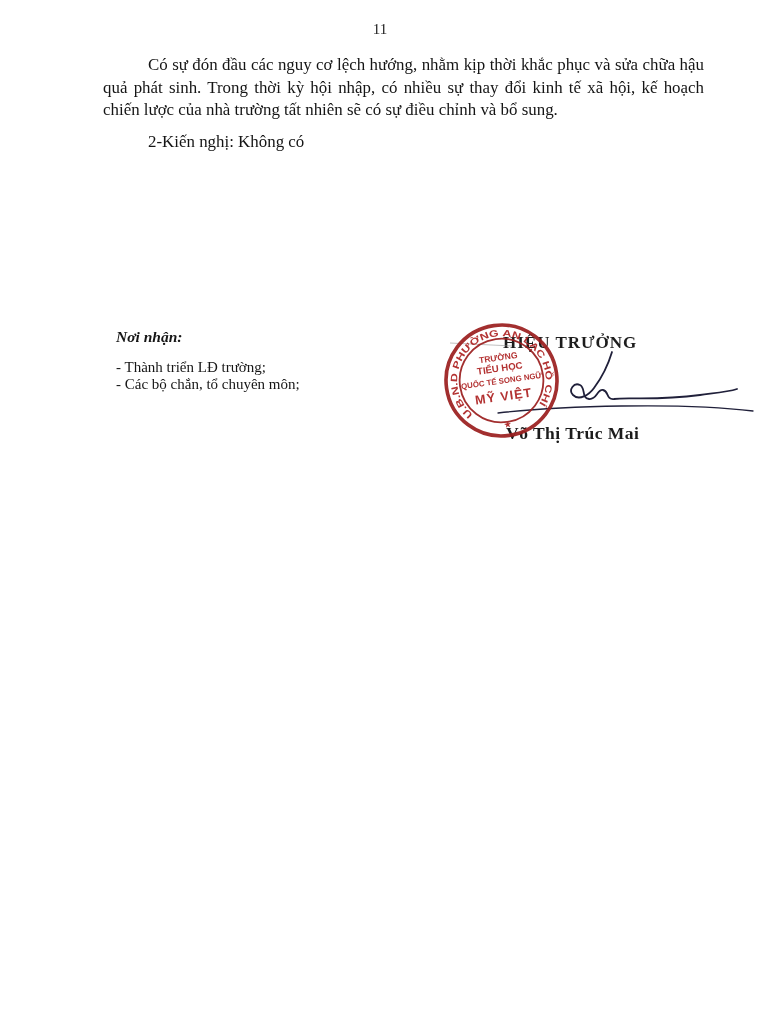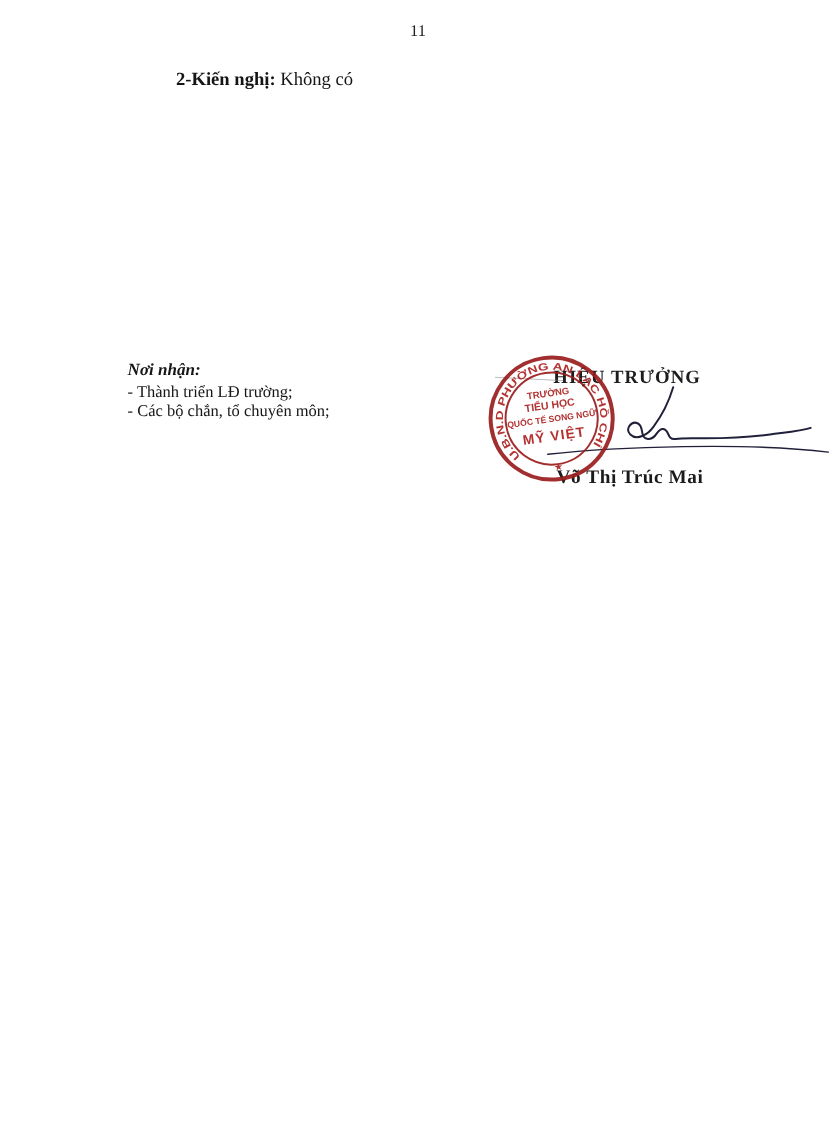--- a/index.html
+++ b/index.html
@@ -16,27 +16,27 @@
     position:absolute;top:21px;left:0;right:0;
     text-align:center;font-size:15px;color:#222;
   }
   .content{
     position:absolute;left:103px;top:54px;width:601px;
     font-size:16.9px;line-height:1.345;text-align:justify;
     color:#151515;
   }
   .content p{margin:0 0 9px 0;text-indent:45px;}
   .content p.reco{margin-top:7px;}
-  .reco b{font-weight:bold;margin-left:12px;}
+  .reco b{font-weight:normal;}
   .recipients{
     position:absolute;left:116px;top:328px;width:260px;
     font-size:15px;line-height:1.16;color:#161616;
   }
   .recipients .head{
-    font-weight:bold;font-style:italic;font-size:15.5px;margin-bottom:3px;
+    font-weight:bold;font-style:italic;font-size:15.5px;margin-bottom:13px;
   }
   .recipients .item{margin:0;padding:0;}
   .sign-title{
     position:absolute;left:503px;top:333px;
     font-size:17px;font-weight:bold;letter-spacing:1px;color:#1d1d1d;
     z-index:1;white-space:nowrap;
   }
   .sign-name{
     position:absolute;left:506px;top:423px;
     font-size:17.5px;font-weight:bold;letter-spacing:.5px;color:#1b1b1b;
@@ -61,20 +61,21 @@
   }
 </style>
 </head>
 <body>
 
 <div class="page">
 
   <div class="page-number">11</div>
 
   <div class="content">
+    <p>Có sự đón đầu các nguy cơ lệch hướng, nhằm kịp thời khắc phục và sửa chữa hậu quả phát sinh. Trong thời kỳ hội nhập, có nhiều sự thay đổi kinh tế xã hội, kế hoạch chiến lược của nhà trường tất nhiên sẽ có sự điều chỉnh và bổ sung.</p>
     <p class="reco"><b>2-Kiến nghị:</b> <span>Không có</span></p>
   </div>
 
   <div class="recipients">
     <div class="head">Nơi nhận:</div>
     <div class="item">- Thành triển LĐ trường;</div>
     <div class="item">- Các bộ chắn, tổ chuyên môn;</div>
   </div>
 
   <div class="sign-title">HIỆU TRƯỞNG</div>

